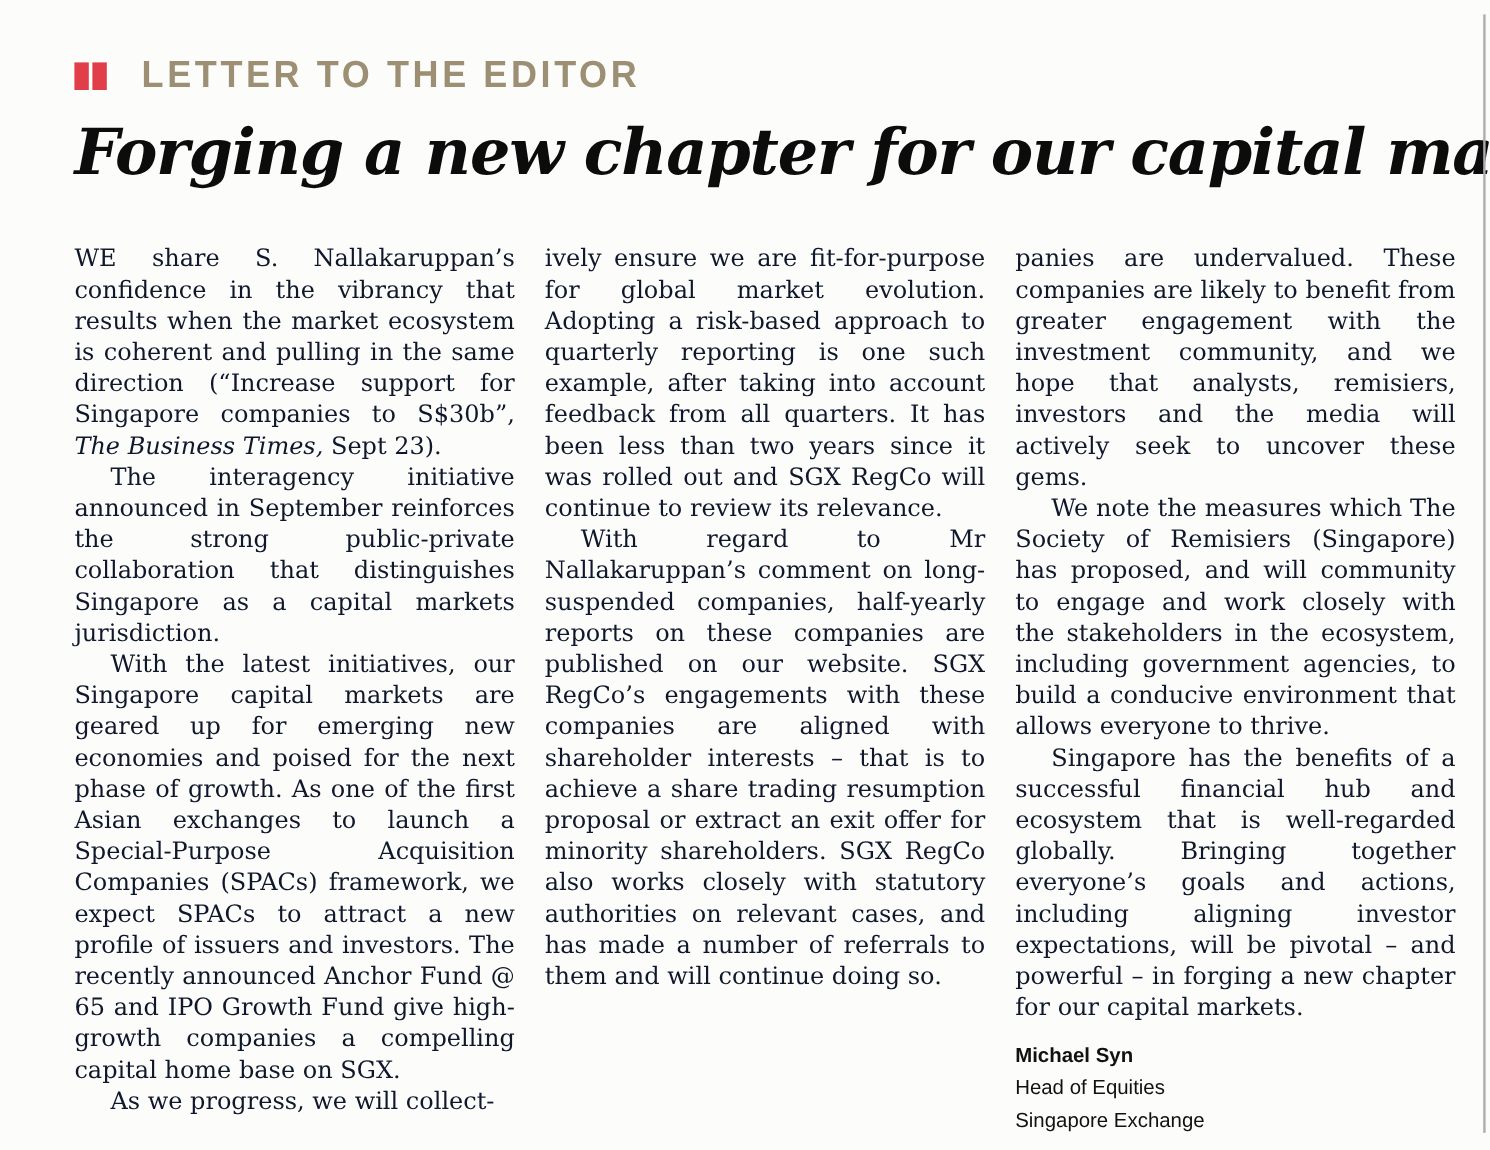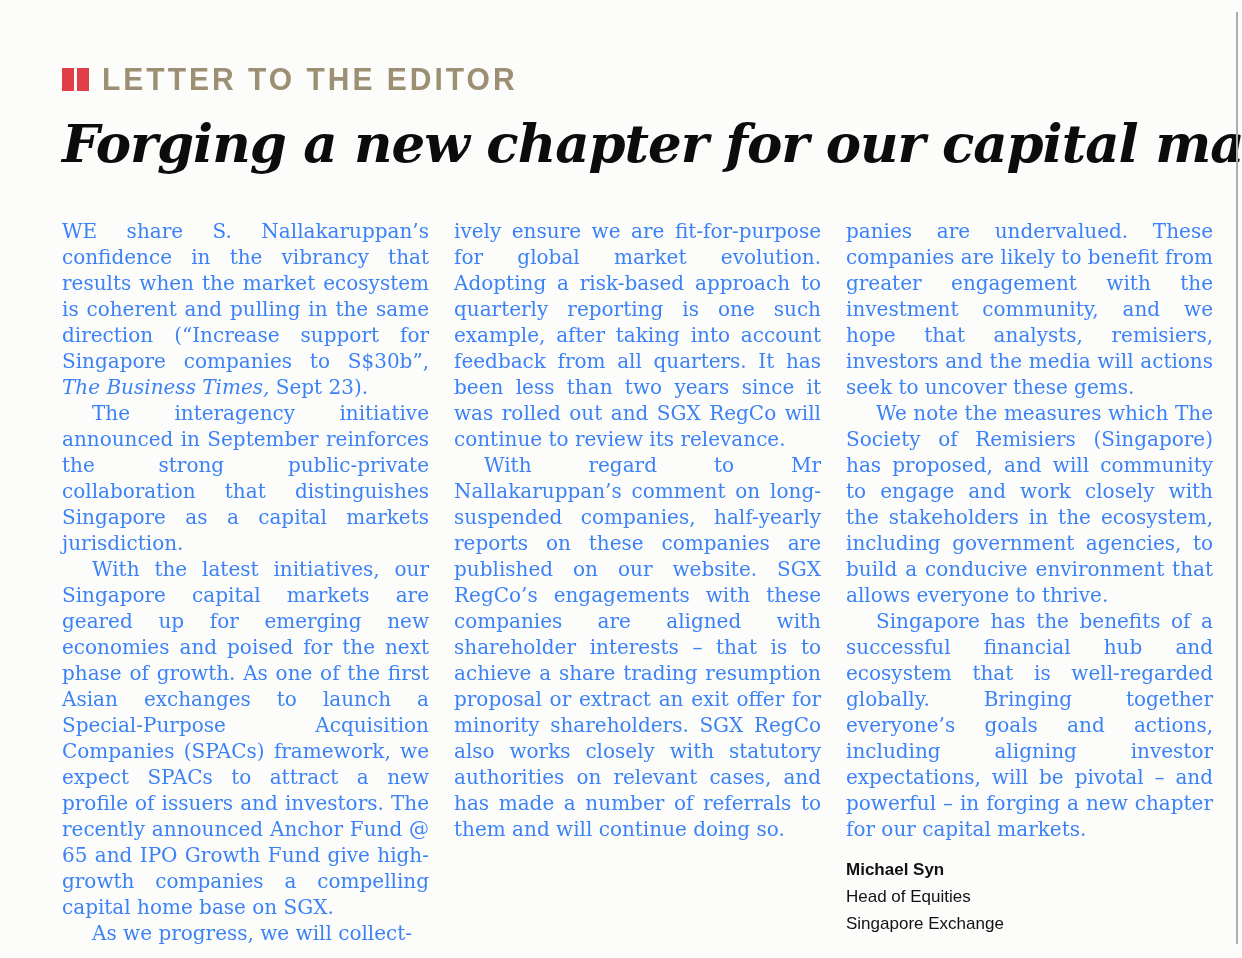--- a/index.html
+++ b/index.html
@@ -7,21 +7,21 @@
     width: 1242px; height: 958px;
     background: #fcfcfb;
     position: relative;
     overflow: hidden;
     font-family: "DejaVu Serif", "Liberation Serif", serif;
     color: #161616;
   }
   .content { width: 1152px; margin-left: 62px; }
 
   
-  .kicker { margin-top: 62px; display: flex; align-items: center; }
+  .kicker { margin-top: 46px; display: flex; align-items: center; gap: 16px; }
   .kicker-squares { display: flex; gap: 3px; margin-right: 13px; }
   .kicker-square { width: 12px; height: 23px; background: #e03e48; }
   .kicker-label {
     font-family: "Liberation Sans", "DejaVu Sans", sans-serif;
     font-weight: bold;
     font-size: 30px;
     letter-spacing: 3px;
     color: #9c8f73;
     transform: scaleY(1.05);
     transform-origin: left center;
@@ -45,21 +45,21 @@
     margin-top: 44px;
     display: flex;
     gap: 25px;
   }
   .col { width: 367px; }
   .col p {
     margin: 0;
     font-size: 20px;
     line-height: 26px;
     text-align: justify;
-    color: #3b82f6;
+    color: #0f172a;
   }
   .col p.indent { text-indent: 30px; }
 
   
   .signature {
     margin-top: 14px;
     font-family: "Liberation Sans", "DejaVu Sans", sans-serif;
     font-size: 17px;
     line-height: 27px;
     color: #111;
@@ -97,21 +97,21 @@
       <p class="indent"><span>With the latest initiatives, our Singapore capital markets are geared up for emerging new economies and poised for the next phase of growth. As one of the first Asian exchanges to launch a Special-Purpose Acquisition Companies (SPACs) framework, we expect SPACs to attract a new profile of issuers and investors. The recently announced Anchor Fund @ 65 and IPO Growth Fund give high-growth companies a compelling capital home base on SGX.</span></p>
       <p class="indent"><span>As we progress, we will collect-</span></p>
     </div>
 
     <div class="col">
       <p><span>ively ensure we are fit-for-purpose for global market evolution. Adopting a risk-based approach to quarterly reporting is one such example, after taking into account feedback from all quarters. It has been less than two years since it was rolled out and SGX RegCo will continue to review its relevance.</span></p>
       <p class="indent"><span>With regard to Mr Nallakaruppan’s comment on long-suspended companies, half-yearly reports on these companies are published on our website. SGX RegCo’s engagements with these companies are aligned with shareholder interests – that is to achieve a share trading resumption proposal or extract an exit offer for minority shareholders. SGX RegCo also works closely with statutory authorities on relevant cases, and has made a number of referrals to them and will continue doing so.</span></p>
     </div>
 
     <div class="col">
-      <p><span>panies are undervalued. These companies are likely to benefit from greater engagement with the investment community, and we hope that analysts, remisiers, investors and the media will actions seek to uncover these gems.</span></p>
+      <p><span>panies are undervalued. These companies are likely to benefit from greater engagement with the investment community, and we hope that analysts, remisiers, investors and the media will actively seek to uncover these gems.</span></p>
       <p class="indent"><span>We note the measures which The Society of Remisiers (Singapore) has proposed, and will community to engage and work closely with the stakeholders in the ecosystem, including government agencies, to build a conducive environment that allows everyone to thrive.</span></p>
       <p class="indent"><span>Singapore has the benefits of a successful financial hub and ecosystem that is well-regarded globally. Bringing together everyone’s goals and actions, including aligning investor expectations, will be pivotal – and powerful – in forging a new chapter for our capital markets.</span></p>
 
       <div class="signature">
         <div class="sig-name">Michael Syn</div>
         <div>Head of Equities</div>
         <div>Singapore Exchange</div>
       </div>
     </div>
 

